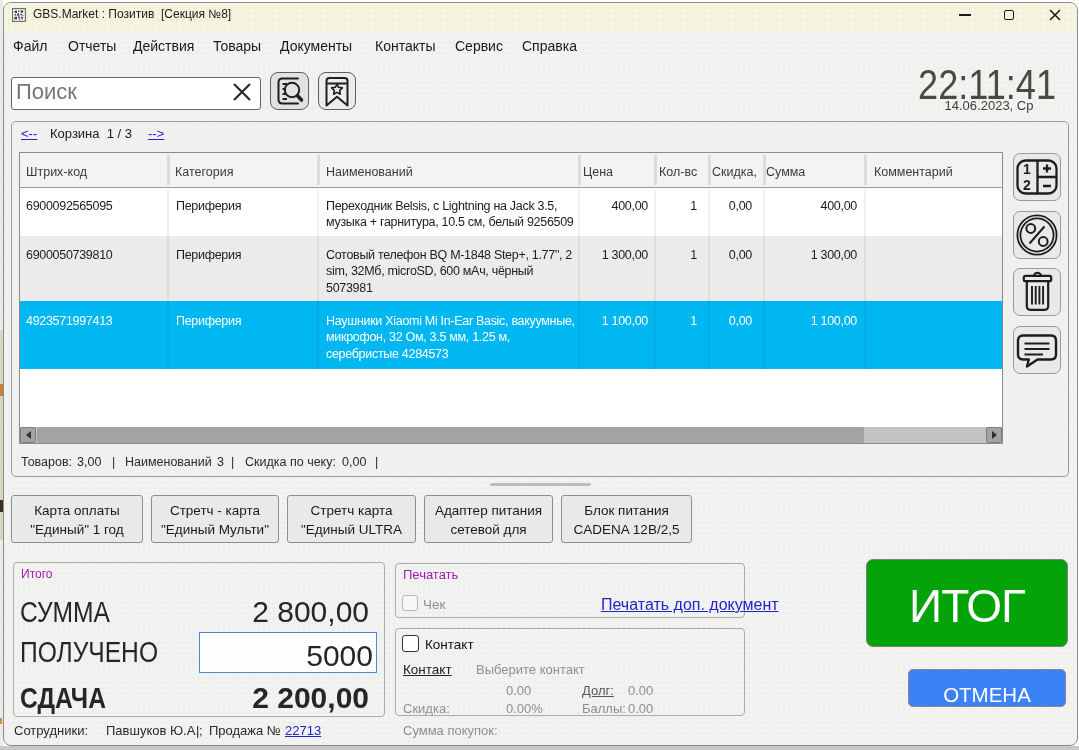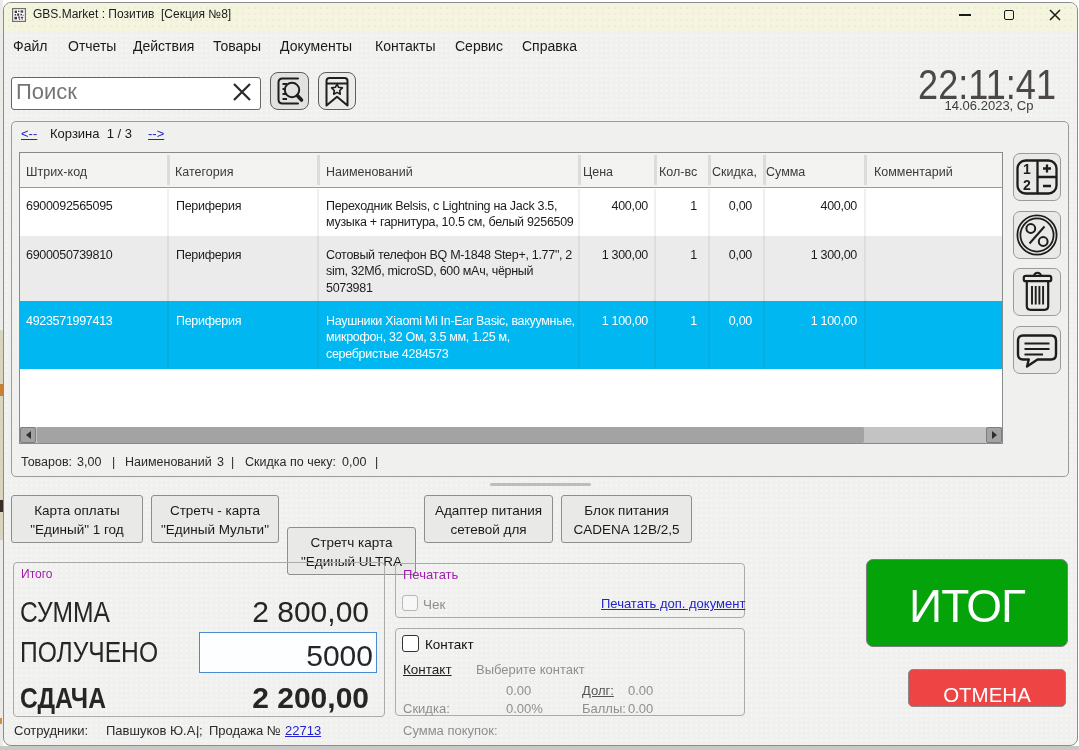--- a/index.html
+++ b/index.html
@@ -62,21 +62,21 @@
   #vhod { left:199px; top:632px; width:178px; height:41px; background:#fdfeff; border:1.5px solid #4a8bd0; }
   .sfx { top:723px; font-size:13px; color:#2a2a2a; }
   #printbox { left:395px; top:563px; width:350px; height:55px; }
   #contactbox { left:395px; top:628px; width:350px; height:88px; }
   .glabel { font-weight:normal; font-size:13px; color:#a21caf; }
   .gray { color:#8f8f8f; }
   .bluelink { color:#2323cb; text-decoration:underline; }
   .darklink { color:#222; text-decoration:underline; }
   #btnitog { left:866px; top:559px; width:202px; height:88px; background:#04a30a; border:1px solid #7e7e7e; border-radius:7px;
      color:#fff; font-size:46px; letter-spacing:-1px; display:flex; align-items:center; justify-content:center; padding-top:5px; }
-  #btncancel { left:908px; top:669px; width:158px; height:38px; background:#ef4444; border:1px solid #888; border-radius:5px;
+  #btncancel { left:908px; top:669px; width:158px; height:38px; background:#3b82f6; border:1px solid #888; border-radius:5px;
      color:#fff; font-size:20.5px; display:flex; align-items:center; justify-content:center; padding-top:14px; }
   
   .actbtn { left:1013px; width:48px; height:48px; background:#e9e9e7; border:1px solid #9a9a9a;
     border-radius:7px; display:flex; align-items:center; justify-content:center; }
 </style>
 </head>
 <body>
 <div class="abs" id="leftsliver"></div>
 <div class="abs" style="left:0; top:330px; width:3px; height:210px; background:#d9d4bd;"></div>
 <div class="abs" style="left:0; top:384px; width:3px; height:12px; background:#c97f35;"></div>
@@ -216,21 +216,21 @@
 <div class="abs stx" style="left:125px;">Наименований</div>
 <div class="abs stx" style="left:217px;">3</div>
 <div class="abs stx" style="left:231px;">|</div>
 <div class="abs stx" style="left:245px;">Скидка по чеку:</div>
 <div class="abs stx" style="left:342px;">0,00</div>
 <div class="abs stx" style="left:375px;">|</div>
 <div class="abs" id="splitdash"></div>
 
 <div class="abs qbtn" style="left:11px; width:132px;">Карта оплаты<br>"Единый" 1 год</div>
 <div class="abs qbtn" style="left:151px; width:128px;">Стретч - карта<br>"Единый Мульти"</div>
-<div class="abs qbtn" style="left:287px; width:129px;margin-top:32px;">Стретч карта<br>"Единый ULTRA</div>
+<div class="abs qbtn" style="left:287px; width:129px;">Стретч карта<br>"Единый ULTRA</div>
 <div class="abs qbtn" style="left:424px; width:129px;">Адаптер питания<br>сетевой для</div>
 <div class="abs qbtn" style="left:561px; width:131px;">Блок питания<br>CADENA 12В/2,5</div>
 
 <div class="abs gbox" id="itogo"></div>
 <div class="abs glabel" style="left:21px; top:567px; font-size:12px;">Итого</div>
 <div class="abs big biglabel" style="left:20px; top:595px;">СУММА</div>
 <div class="abs big" style="left:180px; top:595px; width:189px; text-align:right;">2 800,00</div>
 <div class="abs" id="vhod"></div>
 <div class="abs big biglabel" style="left:20px; top:635px;">ПОЛУЧЕНО</div>
 <div class="abs big" style="left:210px; top:639px; width:163px; text-align:right;">5000</div>
@@ -239,21 +239,21 @@
 <div class="abs sfx" style="left:14px;">Сотрудники:</div>
 <div class="abs sfx" style="left:106px;">Павшуков Ю.А.;</div>
 <div class="abs sfx" style="left:196px;">|</div>
 <div class="abs sfx" style="left:209px;">Продажа №</div>
 <div class="abs sfx bluelink" style="left:285px;">22713</div>
 
 <div class="abs gbox" id="printbox"></div>
 <div class="abs glabel" style="left:403px; top:567px;">Печатать</div>
 <div class="abs" style="left:402px; top:595px; width:16px; height:16px; background:#f7f7f7; border:1px solid #b7b7b7; border-radius:3px;"></div>
 <div class="abs gray" style="left:423px; top:597px; font-size:13.5px;">Чек</div>
-<div class="abs bluelink" style="left:601px; top:596px; font-size:13px;">Печатать доп. документ</div>
+<div class="abs bluelink" style="left:601px; top:596px; font-size:16px;">Печатать доп. документ</div>
 
 <div class="abs gbox" id="contactbox"></div>
 <div class="abs" style="left:402px; top:635px; width:17px; height:17px; background:#fff; border:1.5px solid #333; border-radius:3px;"></div>
 <div class="abs" style="left:425px; top:637px; font-size:13.5px; color:#111;">Контакт</div>
 <div class="abs darklink" style="left:403px; top:662px; font-size:13.5px;">Контакт</div>
 <div class="abs gray" style="left:476px; top:662px; font-size:13px;">Выберите контакт</div>
 <div class="abs gray" style="left:403px; top:683px; font-size:13px;margin-top:40px;">Сумма покупок:</div>
 <div class="abs gray" style="left:506px; top:683px; font-size:13px;">0.00</div>
 <div class="abs darklink" style="left:582px; top:683px; font-size:13px; color:#555;">Долг:</div>
 <div class="abs gray" style="left:628px; top:683px; font-size:13px;">0.00</div>

